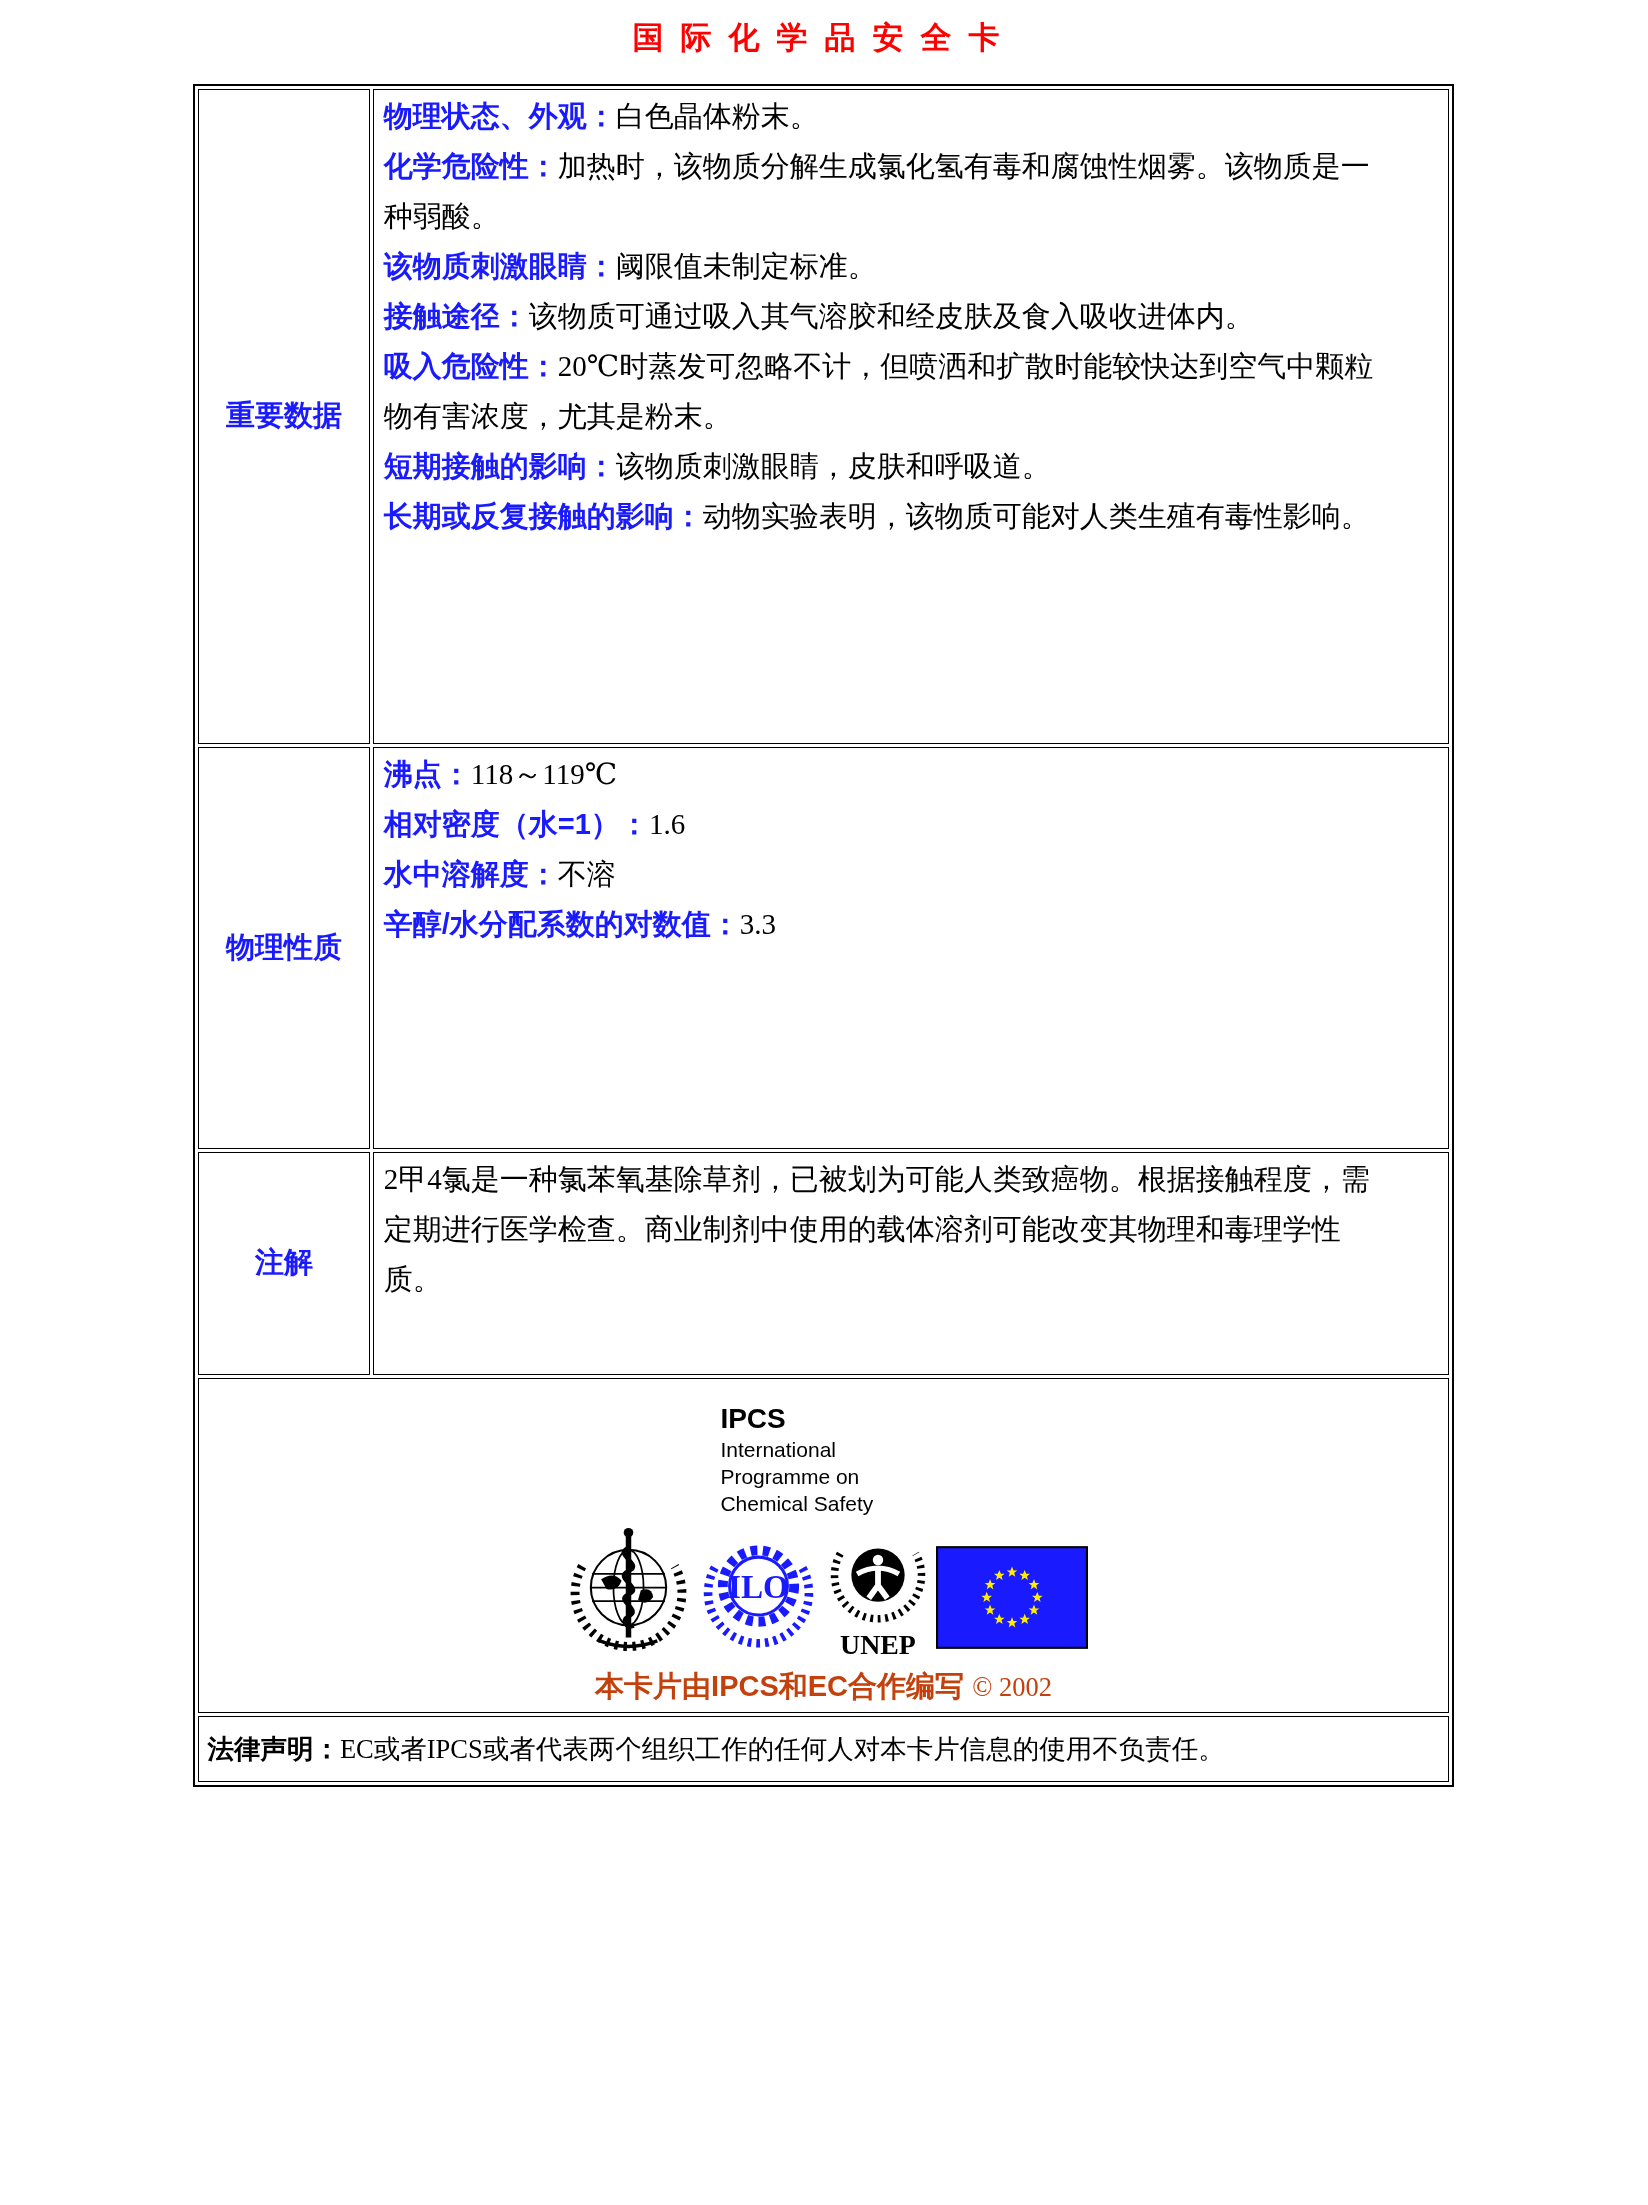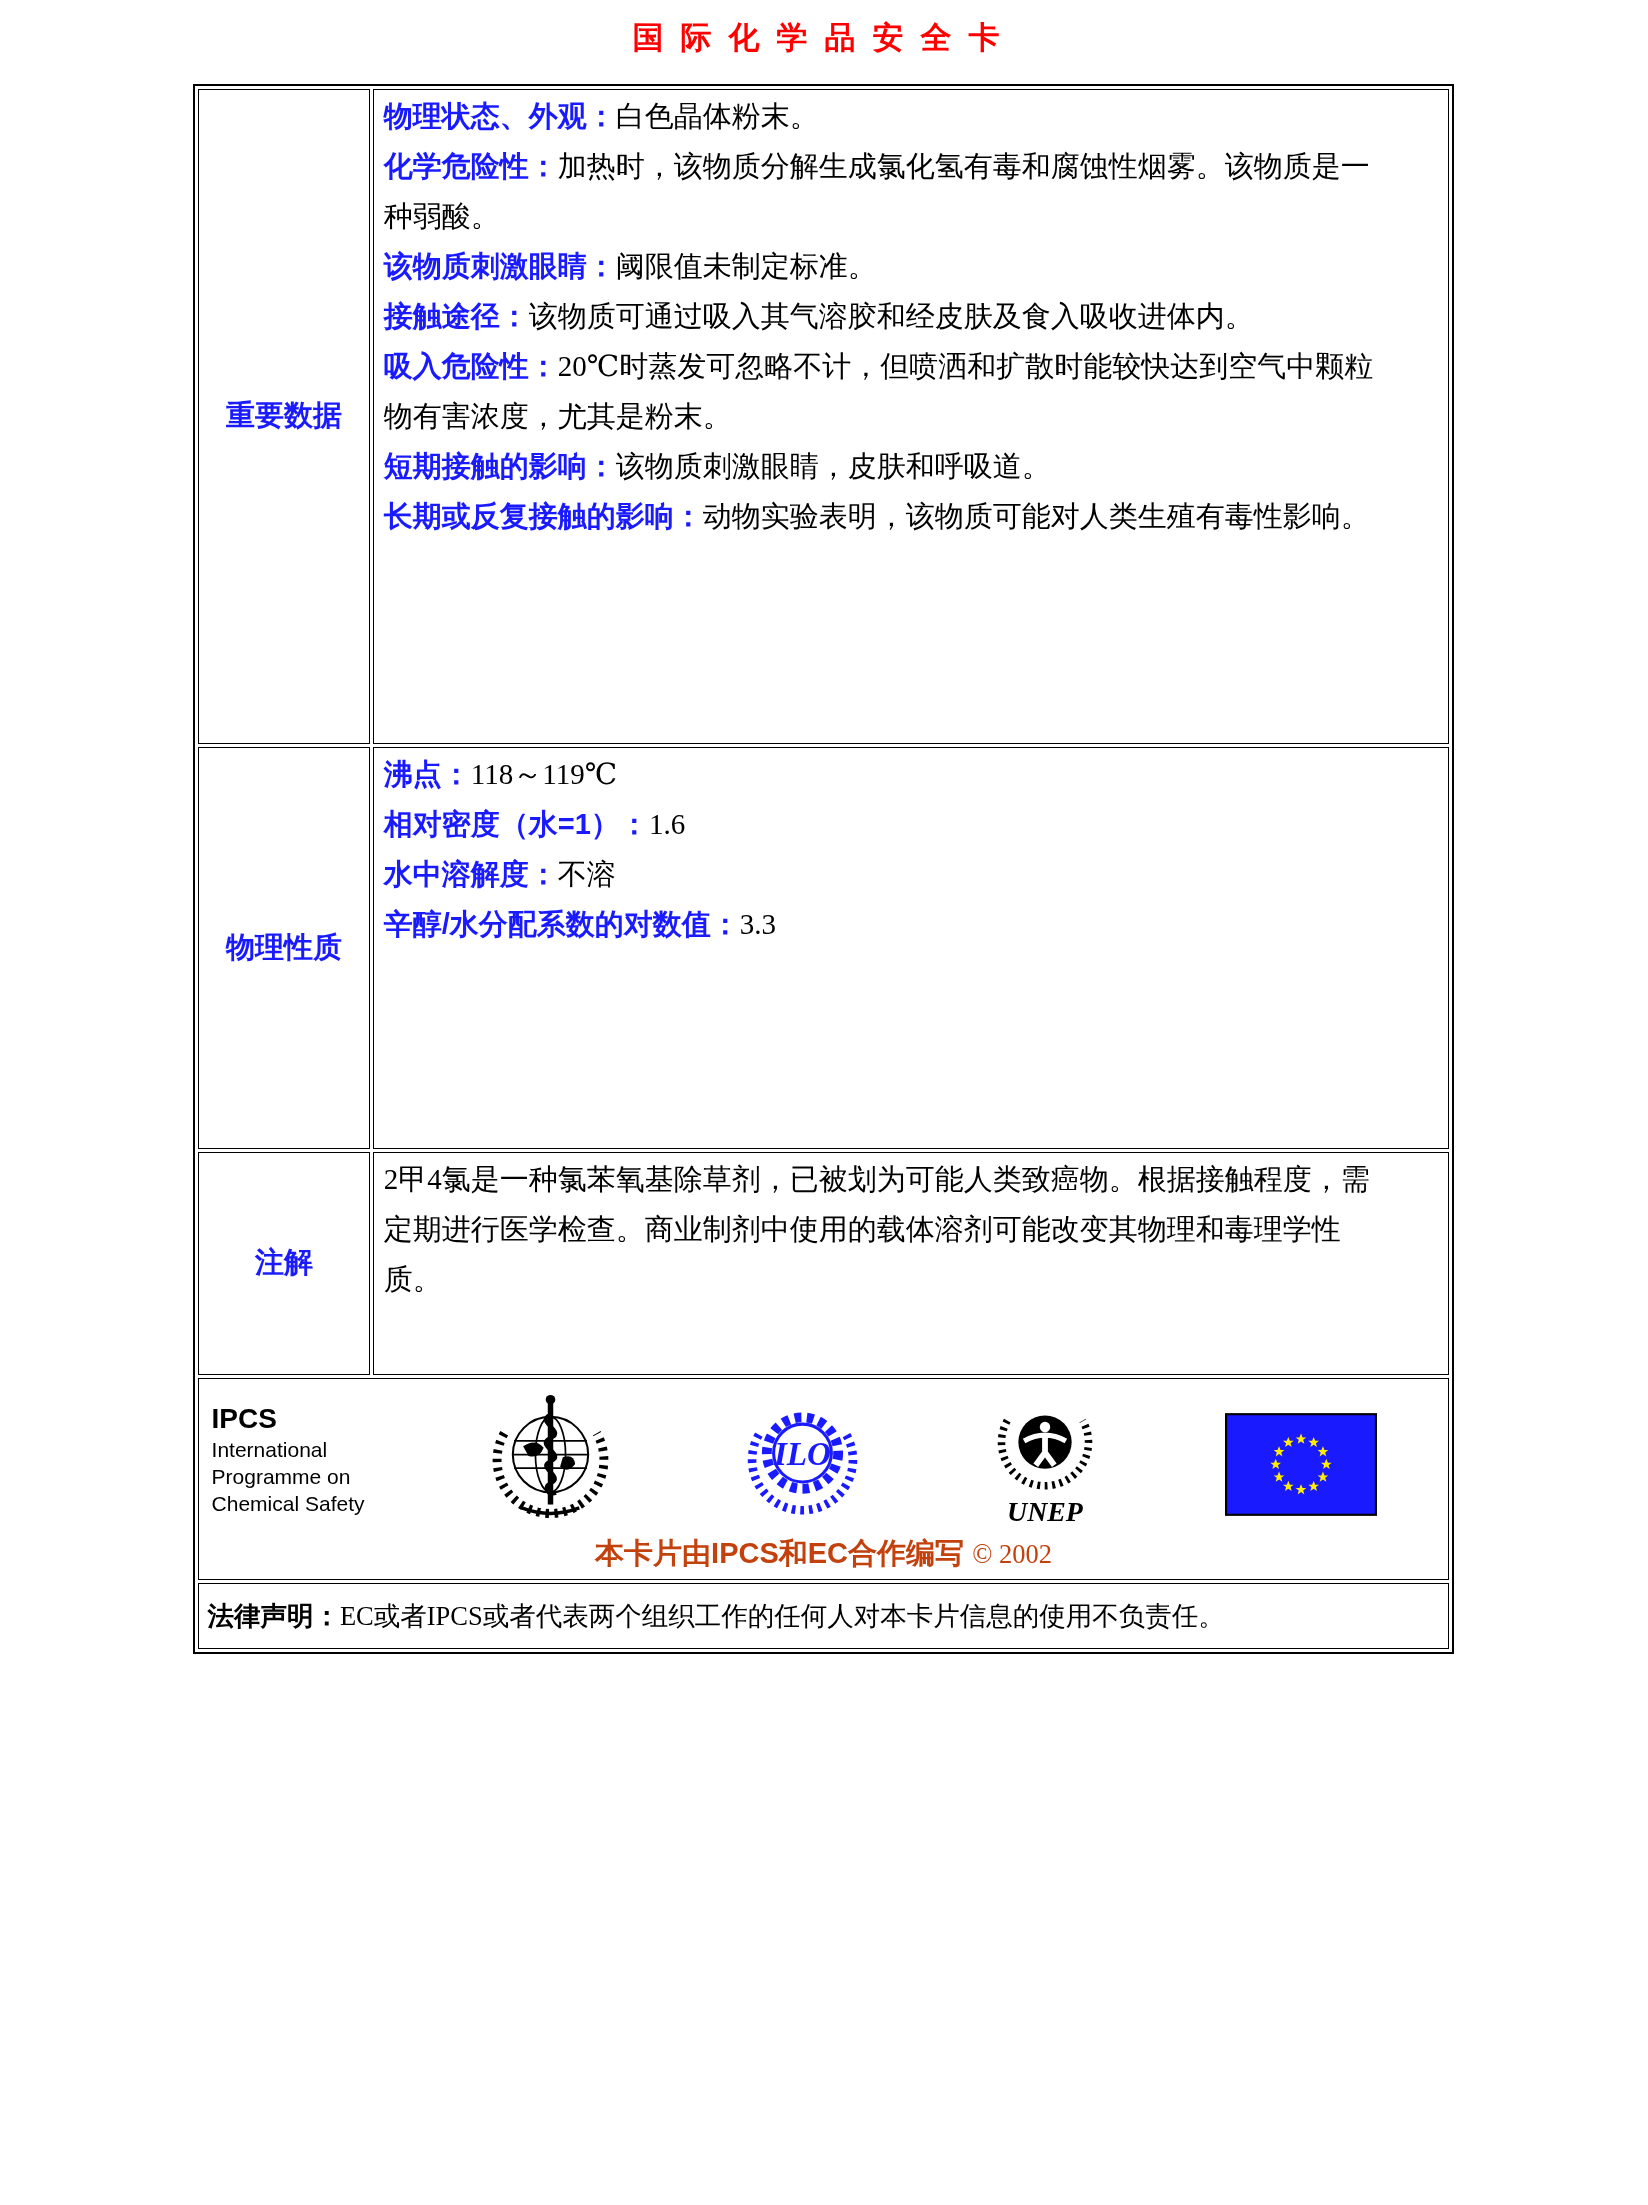--- a/index.html
+++ b/index.html
@@ -82,21 +82,22 @@
     font-size: 29px;
     line-height: 42px;
   }
   
   td.footer-cell {
     padding: 5.6px 9.8px 7px 9.8px;
     vertical-align: top;
   }
   .footer-flex {
     display: flex;
-    align-items: flex-start;
+    align-items: center;
+    flex-direction: column;
   }
   .ipcs-block {
     width: 209px;
     padding: 17px 0 0 2.8px;
     font-family: "Liberation Sans", "DejaVu Sans", sans-serif;
     color: #000000;
   }
   .ipcs-title {
     font-size: 28px;
     font-weight: bold;
@@ -105,21 +106,20 @@
   .ipcs-sub {
     font-size: 21px;
     line-height: 27px;
   }
   .logos {
     flex: 1;
     display: flex;
     justify-content: space-around;
     align-items: center;
     padding-top: 5.6px;
-    font-style: italic;
   }
   .logo-box { flex: 0 0 auto; }
   .caption {
     text-align: center;
     margin-top: 2.8px;
     color: #c2410c;
     font-family: "Liberation Sans", "DejaVu Sans", sans-serif;
     font-weight: bold;
     font-size: 29px;
     line-height: 36px;

